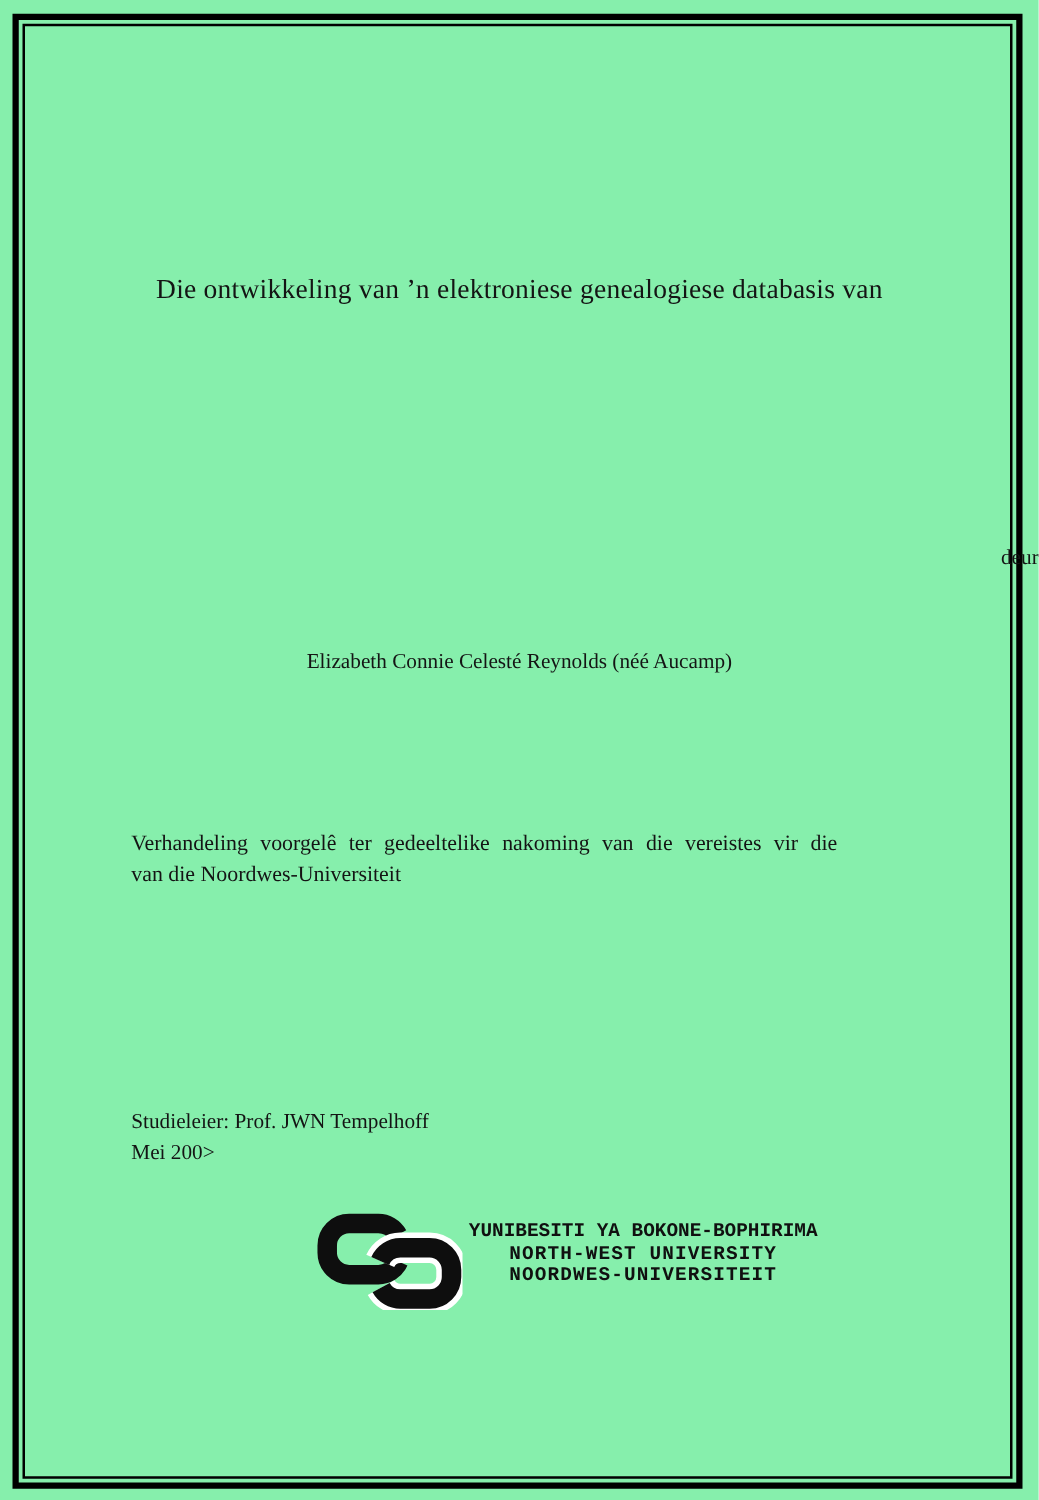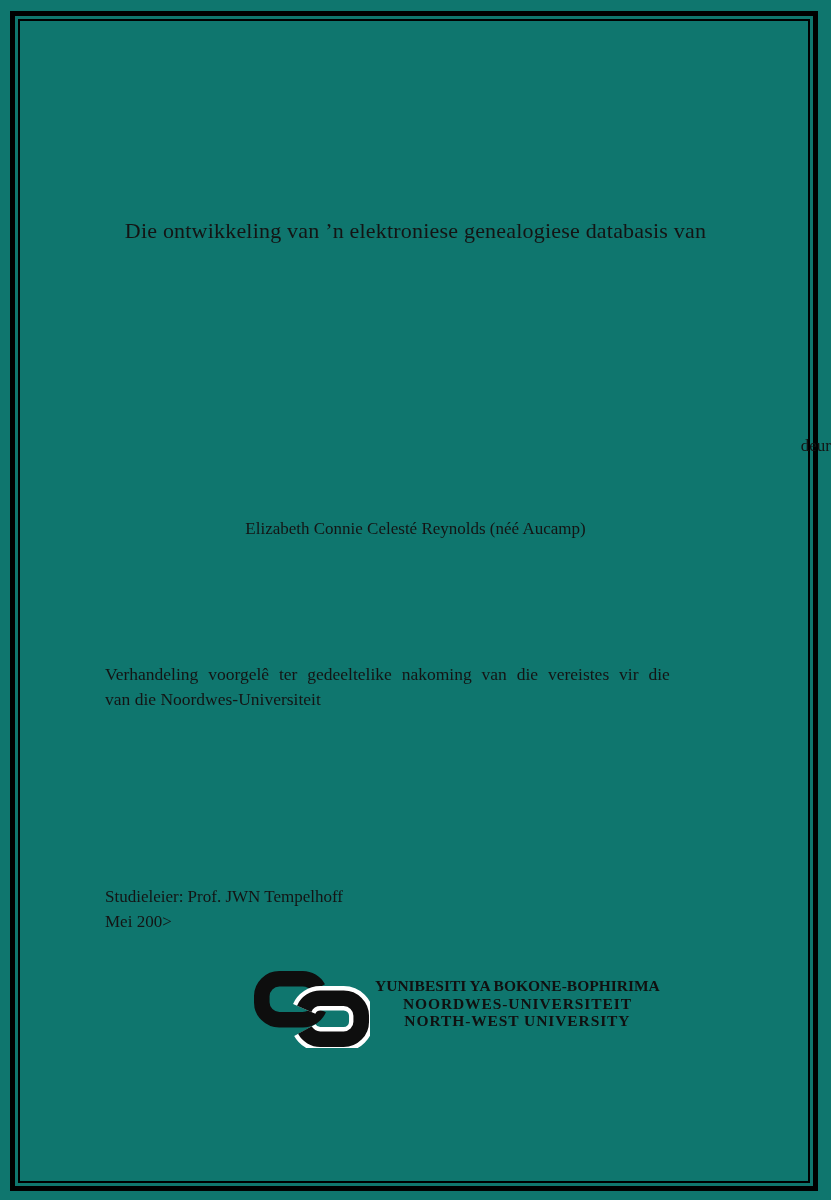--- a/index.html
+++ b/index.html
@@ -4,21 +4,21 @@
 <style>
   html, body {
     margin: 0;
     padding: 0;
     background: #ffffff;
   }
   .page {
     position: relative;
     width: 831px;
     height: 1200px;
-    background: #0f766e;
+    background: #86efac;
     color: #141414;
     font-family: "Liberation Serif", serif;
     overflow: hidden;
   }
   
   .frame-outer {
     position: absolute;
     top: 11px; left: 10px; right: 13px; bottom: 9px;
     border: 5px solid #000000;
     pointer-events: none;
@@ -77,21 +77,21 @@
     display: flex;
     align-items: flex-start;
     gap: 5px;
   }
   .logo-mark {
     flex: 0 0 auto;
     display: block;
   }
   .logo-text {
     padding-top: 7px;
-    font-family: Liberation Serif, serif;
+    font-family: Liberation Mono, monospace;
     font-weight: 700;
     font-size: 15.5px;
     line-height: 17.5px;
     color: #101010;
     text-align: center;
     white-space: nowrap;
   }
   .logo-text .spread {
     letter-spacing: 0.9px;
   }
@@ -128,18 +128,18 @@
 
       <rect x="8" y="9" width="60" height="42" rx="18" ry="18" fill="none" stroke="#0e0e0e" stroke-width="16" pathLength="100" stroke-dasharray="25 13 62"></rect>
 
       <g transform="rotate(180 80 50)">
         <rect x="50" y="29" width="60" height="42" rx="18" ry="18" fill="none" stroke="#ffffff" stroke-width="25" pathLength="100" stroke-dasharray="25 13 62"></rect>
         <rect x="50" y="29" width="60" height="42" rx="18" ry="18" fill="none" stroke="#0e0e0e" stroke-width="16" pathLength="100" stroke-dasharray="25 13 62"></rect>
       </g>
     </svg>
     <div class="logo-text">
       <div>YUNIBESITI YA BOKONE-BOPHIRIMA</div>
+      <div class="spread">NORTH-WEST UNIVERSITY</div>
       <div class="spread">NOORDWES-UNIVERSITEIT</div>
-      <div class="spread">NORTH-WEST UNIVERSITY</div>
     </div>
   </div>
 
 </div>
 
 </body></html>

